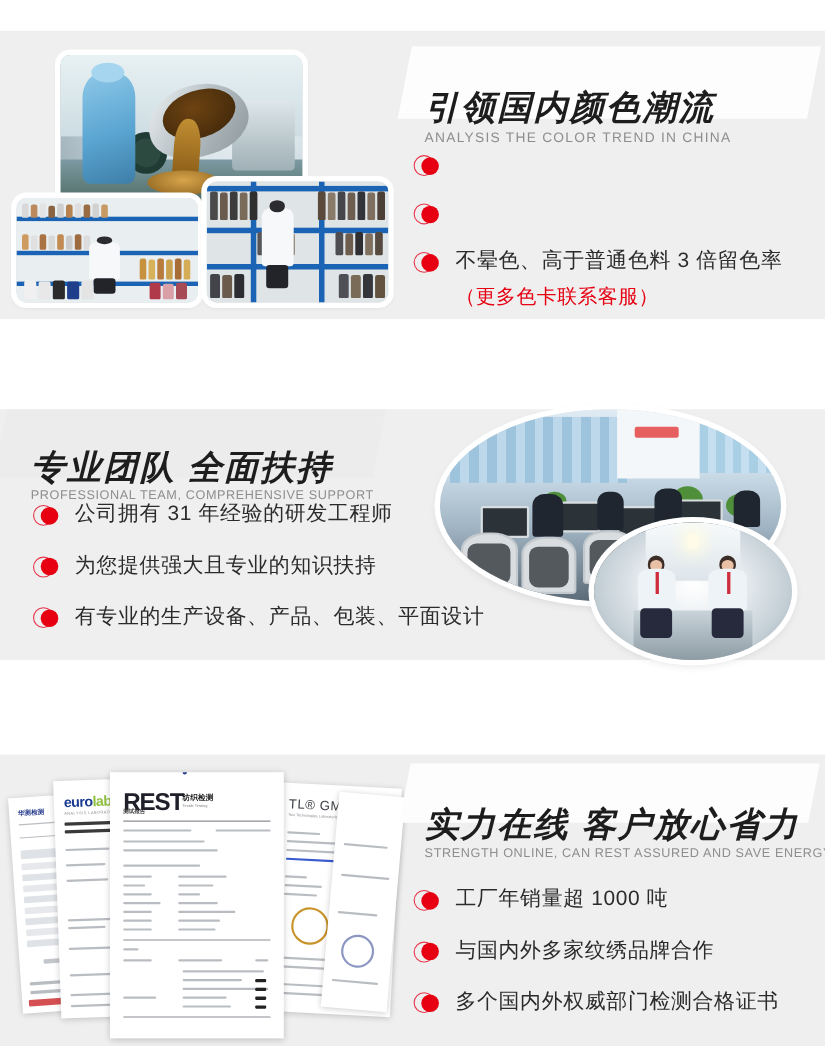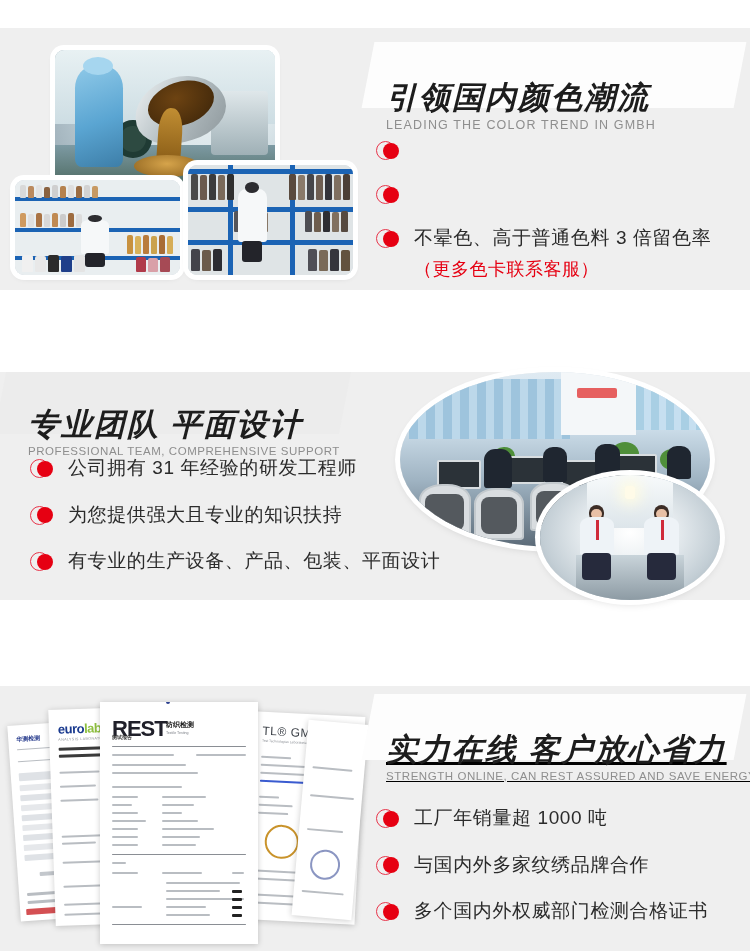--- a/index.html
+++ b/index.html
@@ -330,21 +330,21 @@
       <div class="labcoat" style="left:30%; top:22%; width:18%; height:48%;">
         <div class="pants"></div>
       </div>
     </div>
   </div>
 
   <div class="head-plate" style="left:368px; top:42px; width:372px; height:66px;">
     <div class="plate-bg"></div>
     <div class="plate-inner" style="padding-left:18px;">
       <div class="head-cn">引领国内颜色潮流</div>
-      <div class="head-en">LEADING THE COLOR TREND IN GMBH</div>
+      <div class="head-en">ANALYSIS THE COLOR TREND IN CHINA</div>
     </div>
   </div>
 
   <div class="bullets" style="left:376px; top:137px;">
     <div class="b-row">
       <span class="b-icon">
         <span class="ring"></span>
           <span class="dot"></span>
       </span>
     </div>
@@ -413,21 +413,21 @@
         <div class="face"></div>
       <div class="shirt"></div>
         <div class="lanyard"></div>
         <div class="skirt"></div>
     </div>
   </div>
 
   <div class="head-plate" style="left:0px; top:372px; width:345px; height:62px;">
     <div class="plate-bg gray"></div>
     <div class="plate-inner" style="padding-left:28px; padding-top:3px;">
-      <div class="head-cn">专业团队 平面设计</div>
+      <div class="head-cn">专业团队 全面扶持</div>
       <div class="head-en" style="letter-spacing:0.55px; font-size:11.5px;">PROFESSIONAL TEAM, COMPREHENSIVE SUPPORT</div>
     </div>
   </div>
 
   <div class="bullets" style="left:30px; top:455px;">
     <div class="b-row">
       <span class="b-icon">
         <span class="ring"></span>
           <span class="dot"></span>
       </span>
@@ -558,21 +558,21 @@
       <div class="line" style="left:12px;top:204px;width:30px;height:2px;"></div>
       <div class="line" style="left:66px;top:204px;width:40px;height:2px;"></div>
       <div class="line" style="left:132px;top:204px;width:10px;height:3px;background:#222;"></div>
       <div class="line" style="left:66px;top:212px;width:44px;height:2px;"></div>
       <div class="line" style="left:132px;top:212px;width:10px;height:3px;background:#222;"></div>
       <div class="line" style="left:12px;top:222px;width:134px;height:1px;background:#8a8e94;"></div>
       <div class="stamp" style="left:66px; top:-2px; width:0; height:0;"></div>
     </div>
   </div>
 
-  <div class="head-plate" style="left:368px; top:694px; width:372px; height:66px;text-decoration:underline;">
+  <div class="head-plate" style="left:368px; top:694px; width:372px; height:54px;">
     <div class="plate-bg"></div>
     <div class="plate-inner" style="padding-left:18px;">
       <div class="head-cn">实力在线 客户放心省力</div>
       <div class="head-en" style="font-size:11.5px; letter-spacing:0.55px;">STRENGTH ONLINE, CAN REST ASSURED AND SAVE ENERGY</div>
     </div>
   </div>
 
   <div class="bullets" style="left:376px; top:805px;">
     <div class="b-row">
       <span class="b-icon">

